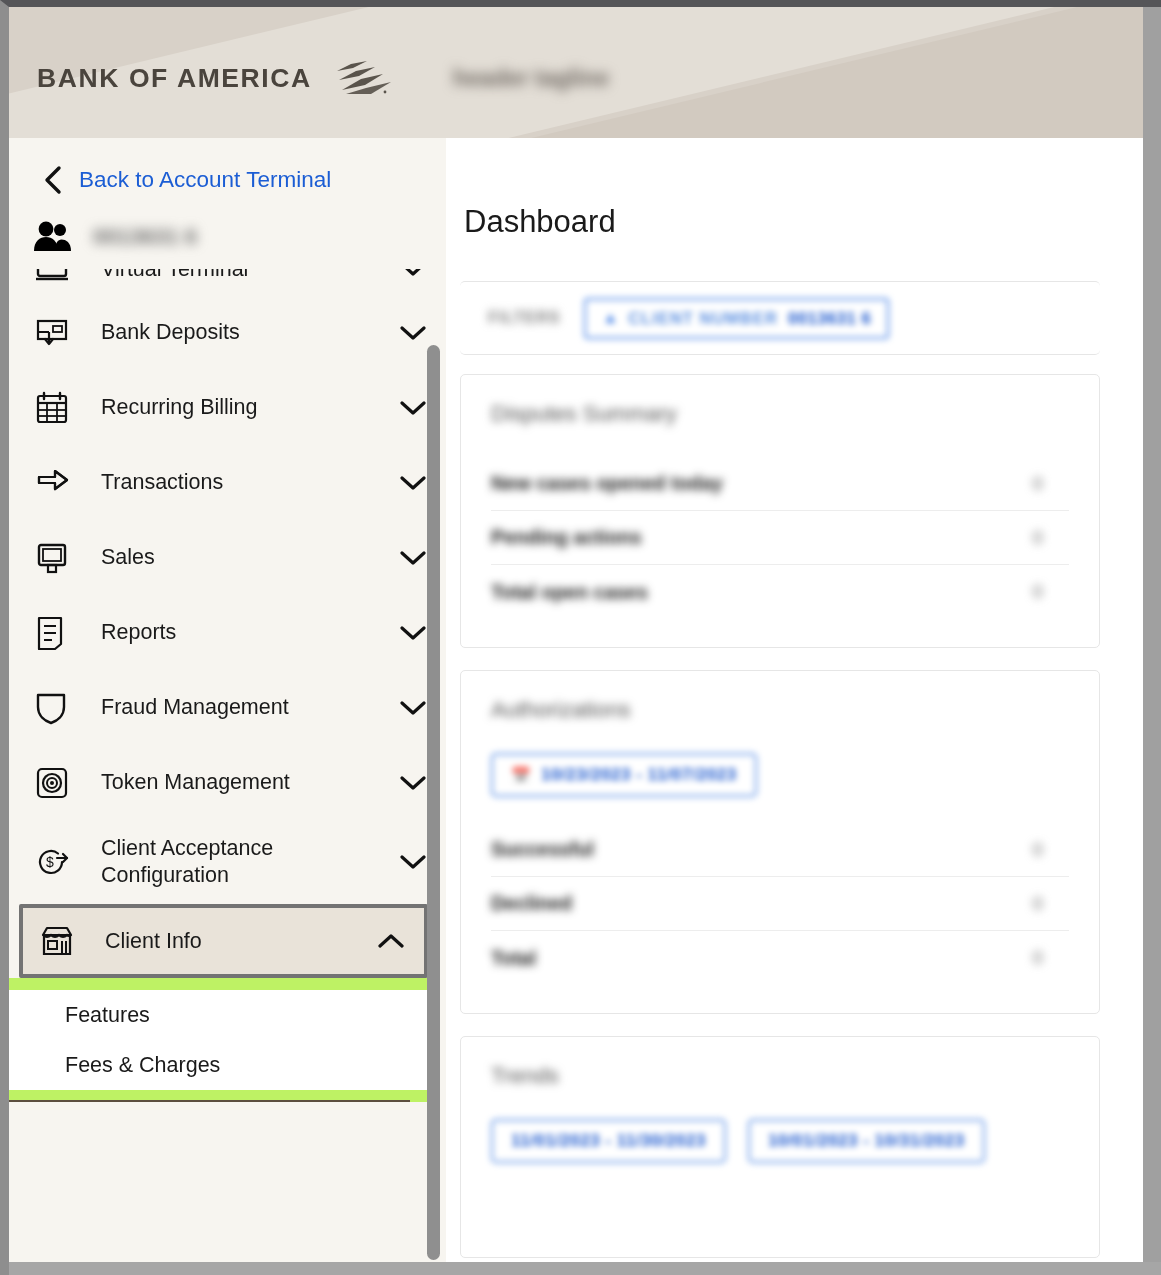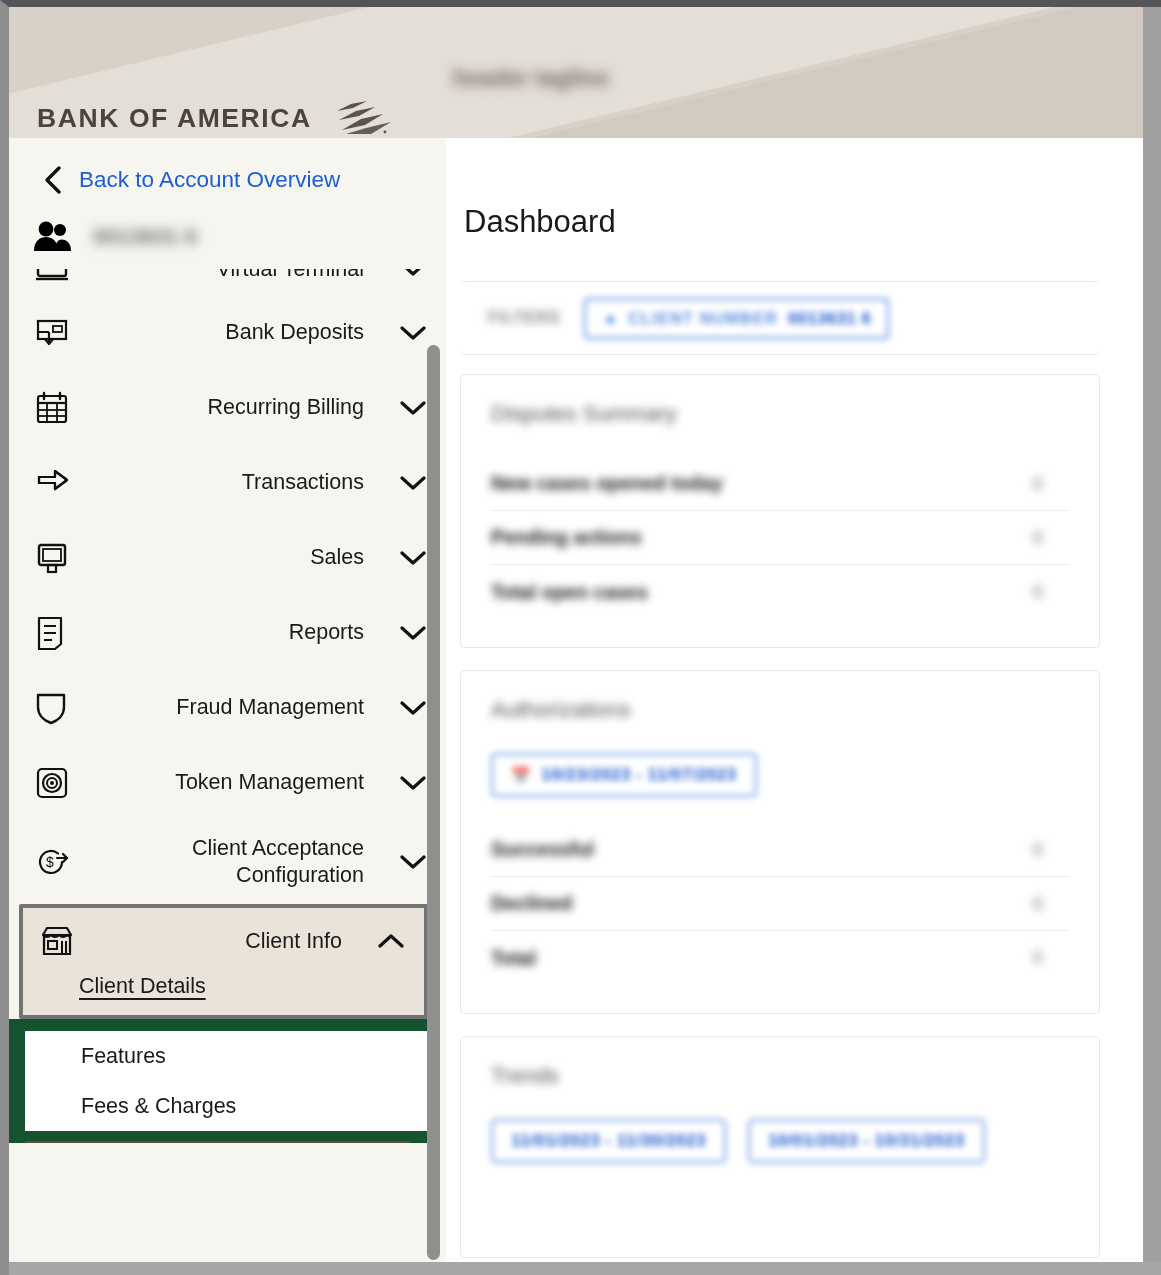--- a/index.html
+++ b/index.html
@@ -62,21 +62,20 @@
     left: -140px;
     top: 290px;
   }
   #logo-wrap {
     position: absolute;
     left: 28px; top: 53px;
     display: flex;
     align-items: center;
     gap: 11px;
     z-index: 3;
-    margin-top: 40px;
   }
   #boa-wordmark {
     font-family: "Liberation Sans", sans-serif;
     font-weight: bold;
     font-size: 26.5px;
     letter-spacing: 1.6px;
     color: #4a443d;
     white-space: nowrap;
   }
   #boa-flag { display: block; }
@@ -150,21 +149,20 @@
     position: relative;
     top: -26px;
   }
   .nav-item {
     display: flex;
     align-items: center;
     height: 75px;
     padding: 0 0 0 26px;
     gap: 20px;
     cursor: pointer;
-    text-align: right;
   }
   .nav-icon {
     flex: 0 0 46px;
     width: 46px;
     display: flex;
     align-items: center;
     justify-content: flex-start;
   }
   .nav-label {
     flex: 1 1 auto;
@@ -207,24 +205,23 @@
   .sub-item {
     padding: 0 0 0 56px;
     height: 50px;
     display: flex;
     align-items: center;
     cursor: pointer;
     background: #ffffff;
   }
   .sub-item-label { font-size: 21.5px; color: #1a1a1a; }
   #sub-items-wrap {
-    background: #14532d;
+    background: #bef264;
     margin-right: 18px;
     padding-top: 12px;
-    padding-left: 16px;
   }
   #sidebar-bottom-rule {
     margin: 10px 18px 0 0;
     height: 2px;
     background: #5c4f3f;
   }
   #sidebar-footer-strip { height: 34px; background: #f7f5f0; }
 
   
   #sidebar-scrollbar {
@@ -382,21 +379,21 @@
   </div>
 
   <div id="body-area">
 
     <div id="sidebar">
 
       <div id="back-link-row">
         <svg id="back-chevron" width="20" height="30" viewBox="0 0 20 30">
           <polyline points="16,3 4,15 16,27" fill="none" stroke="#111" stroke-width="3.4" stroke-linecap="round" stroke-linejoin="round"></polyline>
         </svg>
-        <span id="back-link-text">Back to Account Overview</span>
+        <span id="back-link-text">Back to Account Terminal</span>
       </div>
 
       <div id="client-row">
         <svg width="42" height="34" viewBox="0 0 42 34">
           <circle cx="13" cy="9" r="7.4" fill="#000"></circle>
           <circle cx="27" cy="10" r="6" fill="#000"></circle>
           <path d="M1 31 C1 21 7 17 13 17 C19 17 25 21 25 31 Z" fill="#000"></path>
           <path d="M22 31 C22 23 25 19.5 28.5 19.5 C33 19.5 38 22.5 38 31 Z" fill="#000"></path>
         </svg>
         <span id="client-number">0013631 6</span>
@@ -568,23 +565,20 @@
                   <line x1="27" y1="16" x2="27" y2="29" stroke="#111" stroke-width="2"></line>
                 </svg>
               </span>
               <span class="nav-label">Client Info</span>
               <span class="nav-chev">
                 <svg width="26" height="16" viewBox="0 0 26 16">
                     <polyline points="2,13 13,3 24,13" fill="none" stroke="#111" stroke-width="3.2" stroke-linecap="round" stroke-linejoin="round"></polyline>
                   </svg>
               </span>
             </div>
-            <div id="client-details-item">
-              <span id="client-details-label">Client Details</span>
-            </div>
           </div>
 
           <div id="sub-items-wrap">
             <div class="sub-item">
               <span class="sub-item-label">Features</span>
             </div>
             <div class="sub-item">
               <span class="sub-item-label">Fees &amp; Charges</span>
             </div>
             <div id="sidebar-bottom-rule"></div>

